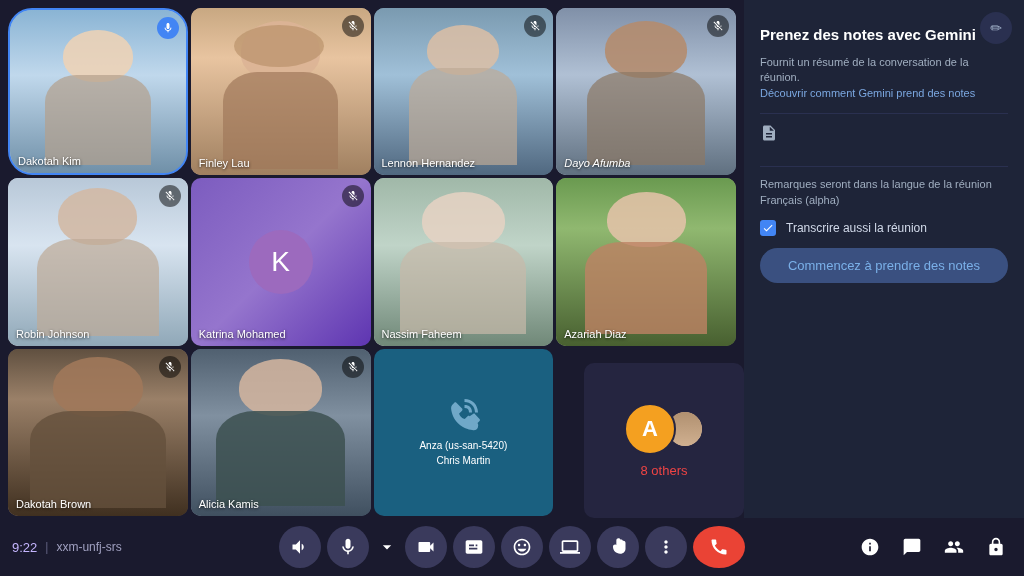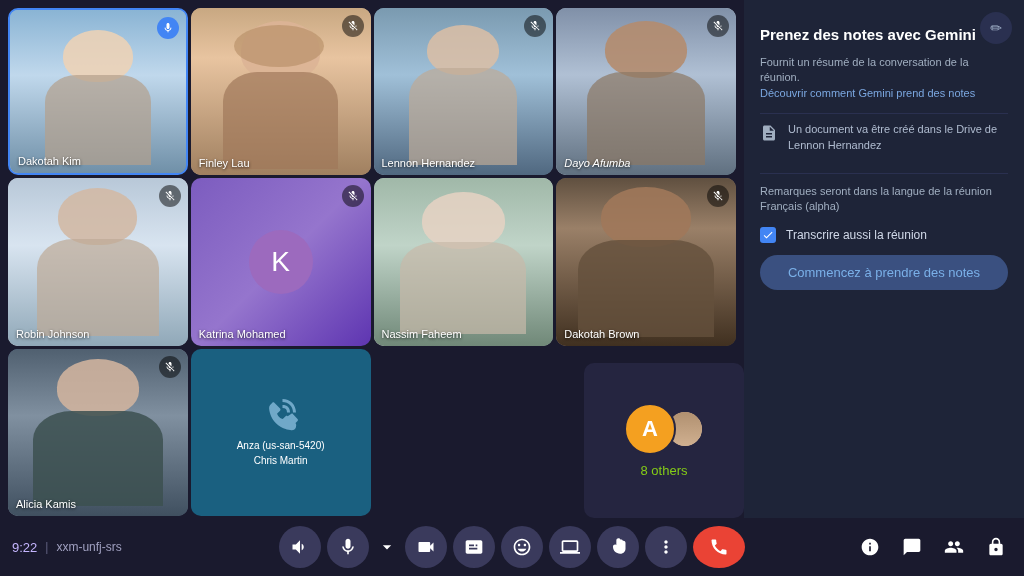--- a/index.html
+++ b/index.html
@@ -67,20 +67,21 @@
       z-index: 2;
     }
 
     .video-cell .mic-icon.active {
       background: #4285f4;
     }
 
     
     .cell-dakotah-kim {
       background: linear-gradient(135deg, #8ab4d4 0%, #b8d4e8 30%, #6a8fa8 100%);
+      border-radius: 24px;
     }
     .cell-finley-lau {
       background: linear-gradient(135deg, #c8a882 0%, #e8c8a0 30%, #a88860 100%);
     }
     .cell-lennon-hernandez {
       background: linear-gradient(135deg, #7a9ab0 0%, #a0bcd0 50%, #5a7a90 100%);
     }
     .cell-campbell-clark {
       background: linear-gradient(135deg, #b0c8d8 0%, #d0e0ec 50%, #8aabb8 100%);
     }
@@ -399,20 +400,27 @@
       </div>
 
       <div class="video-cell cell-nassim-faheem">
         <div style="position:absolute;top:0;left:0;width:100%;height:100%;background:linear-gradient(to bottom, #a0b8a8 0%, #c0d4c8 40%, #708878 100%);">
           <div style="position:absolute;top:8%;left:27%;width:46%;height:34%;background:rgba(230,210,195,0.85);border-radius:50% 50% 45% 45%;"></div>
           <div style="position:absolute;top:38%;left:15%;width:70%;height:55%;background:rgba(200,185,170,0.7);border-radius:30% 30% 0 0;"></div>
         </div>
         <div class="participant-name">Nassim Faheem</div>
       </div>
 
+      <div class="video-cell cell-azariah-diaz">
+        <div style="position:absolute;top:0;left:0;width:100%;height:100%;background:linear-gradient(to bottom, #6a9a50 0%, #90b870 30%, #486030 100%);">
+          <div style="position:absolute;top:8%;left:28%;width:44%;height:33%;background:rgba(230,195,170,0.85);border-radius:50% 50% 45% 45%;"></div>
+          <div style="position:absolute;top:38%;left:16%;width:68%;height:55%;background:rgba(190,130,100,0.8);border-radius:30% 30% 0 0;"></div>
+        </div>
+        <div class="participant-name">Azariah Diaz</div>
+      </div>
 
       <div class="video-cell cell-dakotah-brown">
         <div style="position:absolute;top:0;left:0;width:100%;height:100%;background:linear-gradient(to bottom, #605040 0%, #9a8068 30%, #403020 100%);">
           <div style="position:absolute;top:5%;left:25%;width:50%;height:36%;background:rgba(160,120,90,0.9);border-radius:50% 50% 44% 44%;"></div>
           <div style="position:absolute;top:37%;left:12%;width:76%;height:58%;background:rgba(100,80,60,0.8);border-radius:30% 30% 0 0;"></div>
         </div>
         <div class="mic-icon">
           <svg viewBox="0 0 24 24" width="12" height="12" fill="white">
               <path d="M19 11h-1.7c0 .74-.16 1.43-.43 2.05l1.23 1.23c.56-.98.9-2.09.9-3.28zm-4.02.17c0-.06.02-.11.02-.17V5c0-1.66-1.34-3-3-3S9 3.34 9 5v.18l5.98 5.99zM4.27 3L3 4.27l6.01 6.01V11c0 1.66 1.33 3 2.99 3 .22 0 .44-.03.65-.08l1.66 1.66c-.71.33-1.5.52-2.31.52-2.76 0-5.3-2.1-5.3-5.1H5c0 3.41 2.72 6.23 6 6.72V20c0 .55.45 1 1 1s1-.45 1-1v-3.28c.91-.13 1.77-.45 2.54-.9L19.73 21 21 19.73 4.27 3z"></path>
             </svg>
@@ -449,39 +457,38 @@
     </div>
   </div>
 
   <div style="position:absolute;right:280px;bottom:58px;width:160px;height:155px;background:#252540;border-radius:10px;display:flex;flex-direction:column;align-items:center;justify-content:center;gap:8px;">
     <div style="display:flex;align-items:center;">
       <div style="width:52px;height:52px;border-radius:50%;background:#f4a020;display:flex;align-items:center;justify-content:center;font-size:22px;font-weight:600;color:white;border:2px solid #252540;z-index:2;">A</div>
       <div style="width:38px;height:38px;border-radius:50%;background:linear-gradient(135deg,#c8a080,#e0c0a0);margin-left:-10px;border:2px solid #252540;z-index:1;overflow:hidden;">
         <div style="width:100%;height:100%;background:linear-gradient(to bottom,#b09070,#d0b090);border-radius:50%;"></div>
       </div>
     </div>
-    <div style="color:#84cc16;font-size:13px;font-weight:500;">8 others</div>
+    <div style="color:#ef4444;font-size:13px;font-weight:500;">8 others</div>
   </div>
 
   <div class="gemini-panel">
     <div class="gemini-edit-btn">✏</div>
     <div class="gemini-title">Prenez des notes avec Gemini</div>
     <div class="gemini-subtitle">
       <span>Fournit un résumé de la conversation de la réunion.</span>
       <br>
       <a href="#">Découvrir comment Gemini prend des notes</a>
     </div>
 
     <div class="gemini-info-item">
       <div class="gemini-info-icon">
         <svg viewBox="0 0 24 24" width="18" height="18" fill="#a0aec0">
           <path d="M14 2H6c-1.1 0-2 .9-2 2v16c0 1.1.9 2 2 2h12c1.1 0 2-.9 2-2V8l-6-6zm2 16H8v-2h8v2zm0-4H8v-2h8v2zm-3-5V3.5L18.5 9H13z"></path>
         </svg>
       </div>
-      <div class="gemini-info-text">Un document va être créé dans le Drive de Lennon Hernandez</div>
     </div>
 
 
     <div class="gemini-language-note">Remarques seront dans la langue de la réunion Français (alpha)</div>
 
     <div class="gemini-checkbox-row">
       <div class="gemini-checkbox">
         <svg viewBox="0 0 24 24" width="12" height="12" fill="white">
             <path d="M9 16.17L4.83 12l-1.42 1.41L9 19 21 7l-1.41-1.41L9 16.17z"></path>
           </svg>

